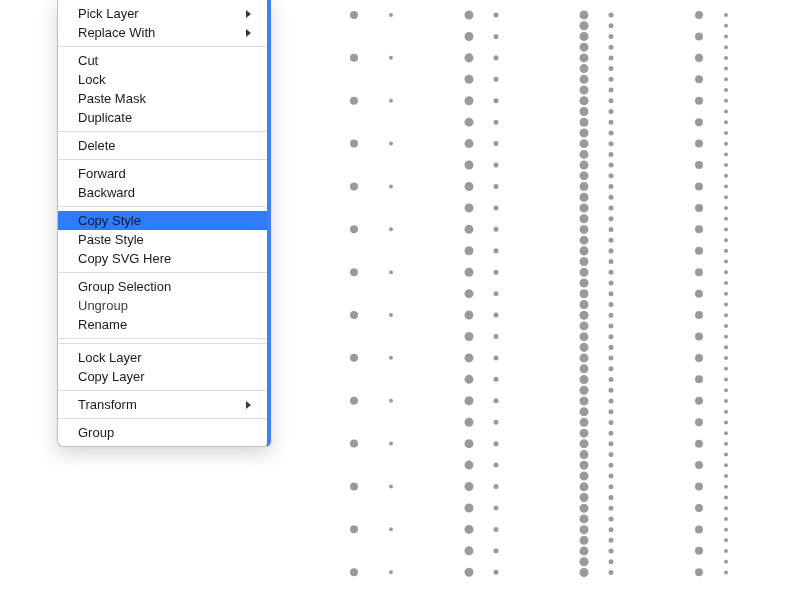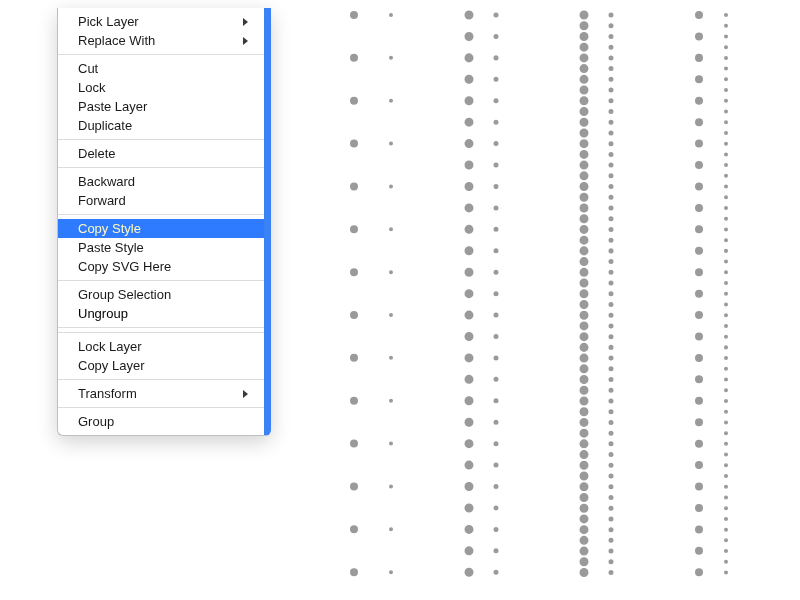--- a/index.html
+++ b/index.html
@@ -1,23 +1,23 @@
 <!DOCTYPE html>
 <html><head>
 <meta charset="utf-8">
 <style>
 *{margin:0;padding:0;box-sizing:border-box}
 body{width:800px;height:600px;background:#fff;font-family:-apple-system,"Helvetica Neue",Arial,sans-serif;font-size:13px;color:#1a1a1a;overflow:hidden;position:relative}
-.menu{position:absolute;left:57px;top:8px;width:214px;background:#fff;border-left:1px solid #bfbfbf;border-right:7px solid #3b82f6;border-bottom:1px solid #bfbfbf;border-radius:0 0 6px 6px;box-shadow:0 6px 20px rgba(0,0,0,.18)}
+.menu{position:absolute;left:57px;top:0;width:214px;background:#fff;border-left:1px solid #bfbfbf;border-right:4px solid #3b82f6;border-bottom:1px solid #bfbfbf;border-radius:0 0 6px 6px;box-shadow:0 6px 20px rgba(0,0,0,.18)}
 .item{display:flex;align-items:center;height:19px;padding:0 20px;cursor:default}
 .item span{flex:1}
 .sep{height:1px;background:#dcdcdc;margin:4px 0}
 .item.arrow::after{content:"";width:0;height:0;border-left:5px solid #3a3a3a;border-top:4px solid transparent;border-bottom:4px solid transparent;margin-right:-4px}
-.item.sel{background:#2f7bff;color:#fef9c3}
-.item.dis{color:#000000}
+.item.sel{background:#2f7bff;color:#0f172a}
+.item.dis{color:#404040}
 .canvas{position:absolute;inset:0}
 line{stroke:#9a9a9a}
 </style>
 </head>
 <body>
 
 <svg class="canvas" width="800" height="600">
     <line x1="354" x2="354" y1="15" y2="573" stroke="#9a9a9a" stroke-width="8" stroke-linecap="round" stroke-dasharray="0.01 42.84615384615385"></line>
     <line x1="391" x2="391" y1="15" y2="573" stroke="#9a9a9a" stroke-width="4" stroke-linecap="round" stroke-dasharray="0.01 42.84615384615385"></line>
     <line x1="469" x2="469" y1="15" y2="573" stroke="#9a9a9a" stroke-width="9" stroke-linecap="round" stroke-dasharray="0.01 21.423076923076923"></line>
@@ -37,52 +37,55 @@
       <span>Replace With</span>
     </div>
     <div class="sep"></div>
     <div class="item">
       <span>Cut</span>
     </div>
     <div class="item">
       <span>Lock</span>
     </div>
     <div class="item">
-      <span>Paste Layer</span>
+      <span>Paste Mask</span>
     </div>
     <div class="item">
       <span>Duplicate</span>
     </div>
     <div class="sep"></div>
     <div class="item">
       <span>Delete</span>
     </div>
     <div class="sep"></div>
     <div class="item">
-      <span>Backward</span>
+      <span>Forward</span>
     </div>
     <div class="item">
-      <span>Forward</span>
+      <span>Backward</span>
     </div>
     <div class="sep"></div>
     <div class="item sel">
       <span>Copy Style</span>
     </div>
     <div class="item">
       <span>Paste Style</span>
     </div>
     <div class="item">
       <span>Copy SVG Here</span>
     </div>
     <div class="sep"></div>
     <div class="item">
       <span>Group Selection</span>
     </div>
     <div class="item dis">
       <span>Ungroup</span>
+    </div>
+    <div class="item">
+      <span>Rename</span>
     </div>
     <div class="sep"></div>
     <div class="sep"></div>
     <div class="item">
       <span>Lock Layer</span>
     </div>
     <div class="item">
       <span>Copy Layer</span>
     </div>
     <div class="sep"></div>

